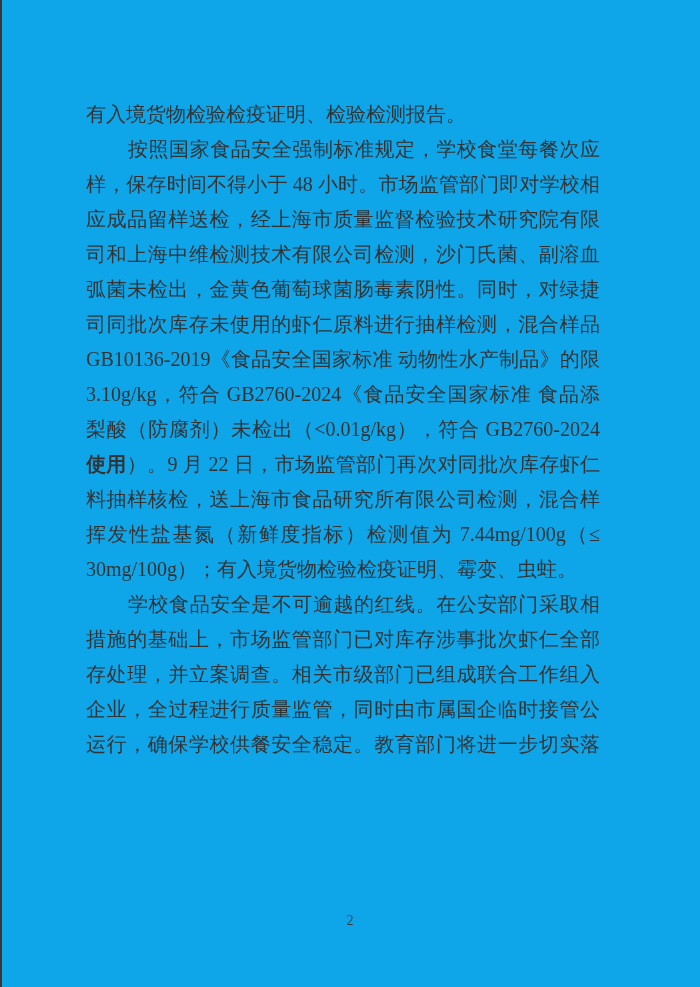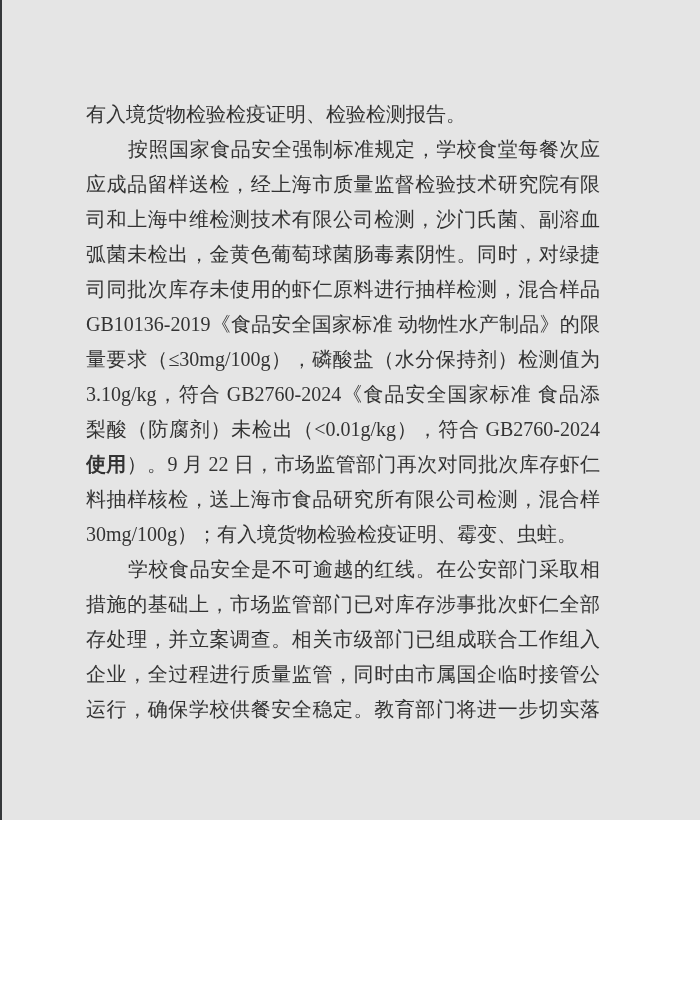--- a/index.html
+++ b/index.html
@@ -3,22 +3,22 @@
 <meta charset="utf-8">
 <style>
   html, body {
     margin: 0;
     padding: 0;
     background: #ffffff;
   }
   #page {
     position: relative;
     width: 700px;
-    height: 820px;
-    background: #e5e5e5;
+    height: 987px;
+    background: #0ea5e9;
     overflow: hidden;
     font-family: "Liberation Serif", "DejaVu Serif", serif;
   }
   #scan-edge {
     position: absolute;
     left: 0;
     top: 0;
     width: 2px;
     height: 987px;
     background: #36383b;
@@ -59,30 +59,31 @@
   }
 </style>
 </head>
 <body>
 
 <div id="page">
   <div id="scan-edge" style="background: rgb(54, 56, 59);"></div>
   <div id="text-block" style="color: rgb(51, 51, 51);">
       <div class="text-line"><span>有入境货物检验检疫证明、检验检测报告。</span></div>
       <div class="text-line justify indent"><span>按照国家食品安全强制标准规定，学校食堂每餐次应留</span></div>
+      <div class="text-line justify"><span>样，保存时间不得小于 48 小时。市场监管部门即对学校相</span></div>
       <div class="text-line justify"><span>应成品留样送检，经上海市质量监督检验技术研究院有限公</span></div>
       <div class="text-line justify"><span>司和上海中维检测技术有限公司检测，沙门氏菌、副溶血性</span></div>
       <div class="text-line justify"><span>弧菌未检出，金黄色葡萄球菌肠毒素阴性。同时，对绿捷公</span></div>
       <div class="text-line justify"><span>司同批次库存未使用的虾仁原料进行抽样检测，混合样品挥</span></div>
       <div class="text-line justify"><span>GB10136-2019《食品安全国家标准 动物性水产制品》的限</span></div>
-      <div class="text-line justify"><span>量要求（≤30mg/100g），磷酸盐（水分保持剂）检测值为</span></div>
       <div class="text-line justify"><span>3.10g/kg，符合 GB2760-2024《食品安全国家标准 食品添加</span></div>
       <div class="text-line justify"><span>梨酸（防腐剂）未检出（&lt;0.01g/kg），符合 GB2760-2024《食</span></div>
       <div class="text-line justify"><span class="seg-bold">使用</span><span>）。9 月 22 日，市场监管部门再次对同批次库存虾仁原</span></div>
       <div class="text-line justify"><span>料抽样核检，送上海市食品研究所有限公司检测，混合样品</span></div>
+      <div class="text-line justify"><span>挥发性盐基氮（新鲜度指标）检测值为 7.44mg/100g（≤</span></div>
       <div class="text-line"><span>30mg/100g）；有入境货物检验检疫证明、霉变、虫蛀。</span></div>
       <div class="text-line justify indent"><span>学校食品安全是不可逾越的红线。在公安部门采取相关</span></div>
       <div class="text-line justify"><span>措施的基础上，市场监管部门已对库存涉事批次虾仁全部封</span></div>
       <div class="text-line justify"><span>存处理，并立案调查。相关市级部门已组成联合工作组入驻</span></div>
       <div class="text-line justify"><span>企业，全过程进行质量监管，同时由市属国企临时接管公司</span></div>
       <div class="text-line justify"><span>运行，确保学校供餐安全稳定。教育部门将进一步切实落实</span></div>
     </div>
   <div id="page-number">2</div>
 </div>
 

